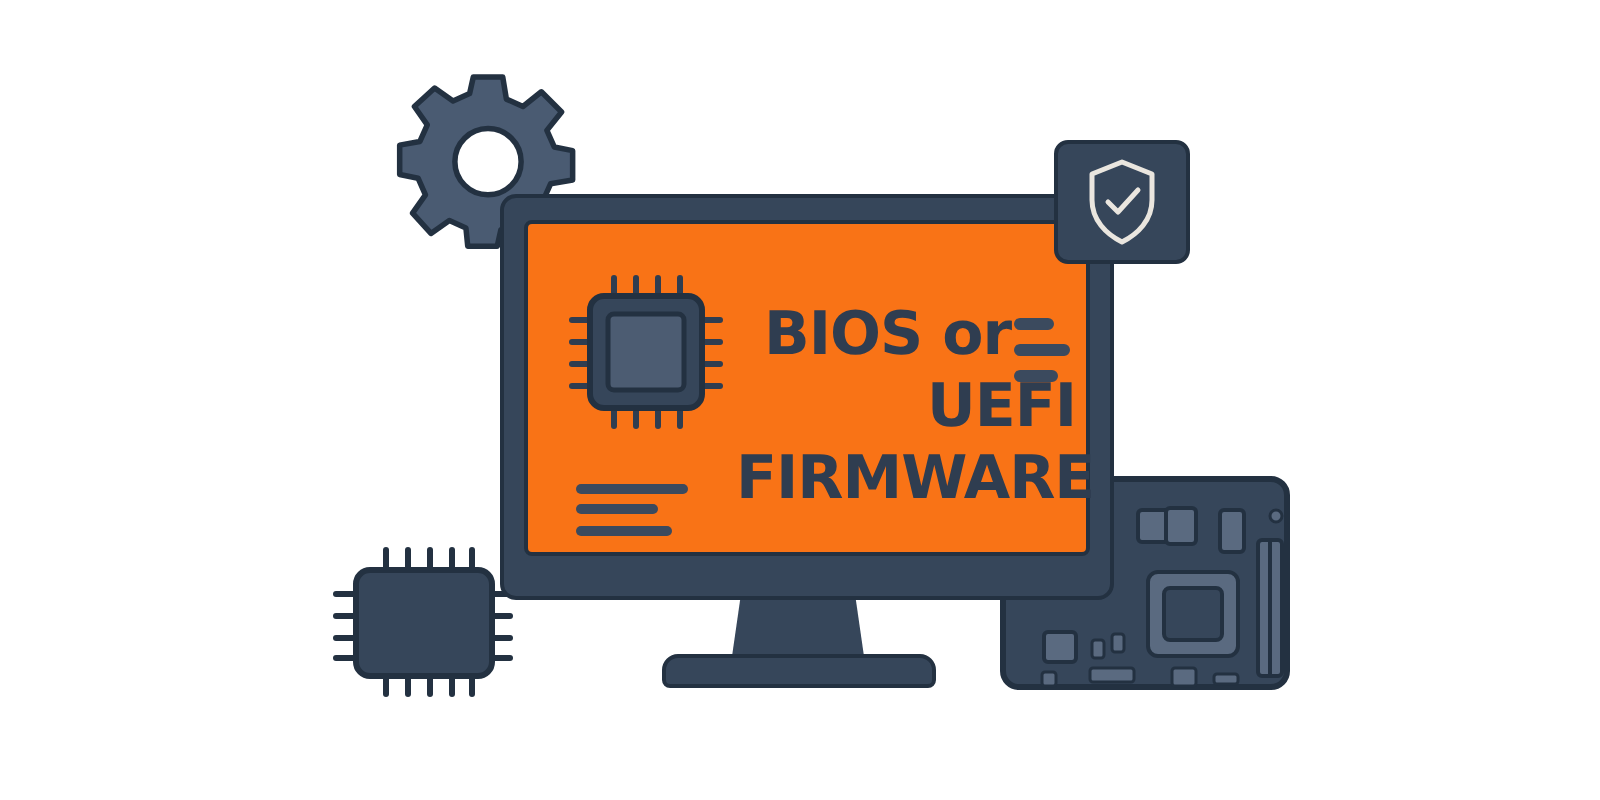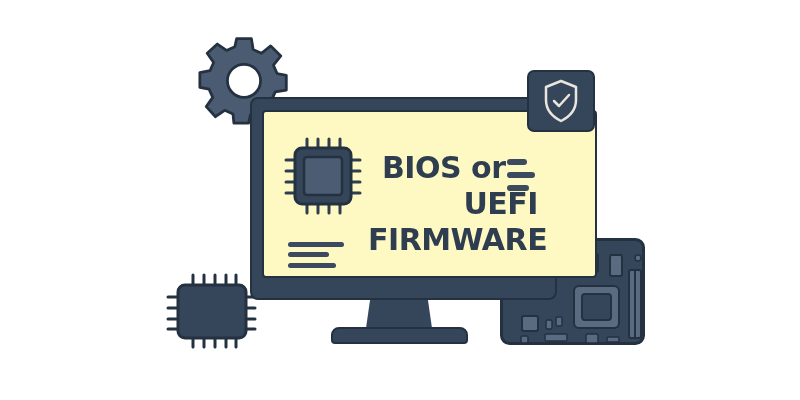--- a/index.html
+++ b/index.html
@@ -7,22 +7,22 @@
       width: 800px; height: 400px; background: #ffffff; position: relative; overflow: hidden;
       font-family: "DejaVu Sans", sans-serif;
     }
     .abs { position: absolute; }
     svg { display: block; }
     .monitor {
       left: 250px; top: 97px; width: 307px; height: 203px;
       background: #36465a; border: 2px solid #233141; border-radius: 8px; box-sizing: border-box;
     }
     .screen {
-      position: absolute; left: 10px; top: 11px; width: 335px; height: 168px;
-      background: #fef9c3; border: 2px solid #233141; border-radius: 4px; box-sizing: border-box;
+      position: absolute; left: 10px; top: 11px; width: 283px; height: 168px;
+      background: #f97316; border: 2px solid #233141; border-radius: 4px; box-sizing: border-box;
     }
     .title {
       position: absolute; left: 104px; top: 38px; width: 170px;
       color: #2f3d50; font-family: "DejaVu Sans", sans-serif; font-weight: bold;
       font-size: 30px; line-height: 36px; text-align: center; letter-spacing: -0.5px;
     }
     .title span { display: block; }
     .title .line1 { text-align: left; padding-left: 14px; }
     .title .line2 { text-align: right; padding-left: 40px; }
     .title .line3 { text-align: left; padding-left: 0px; }

